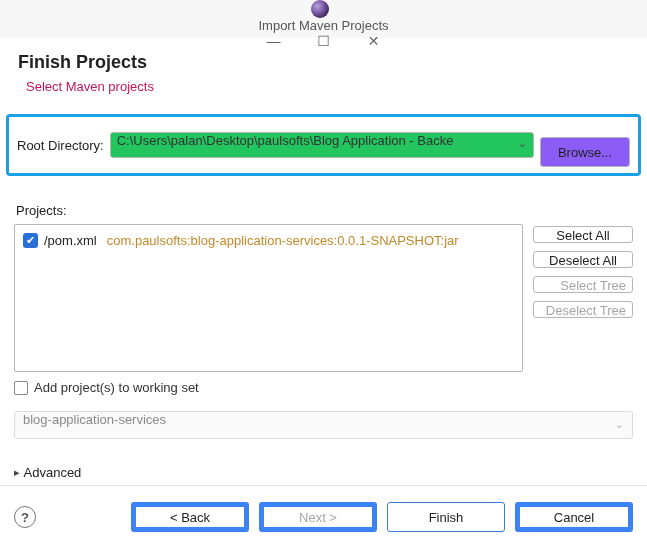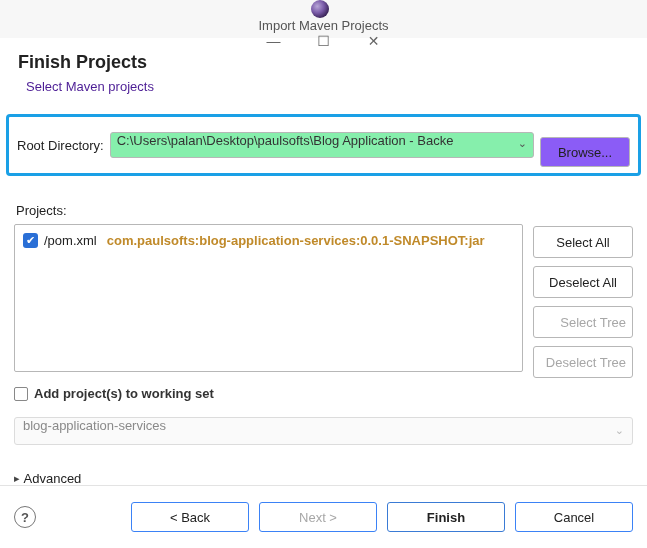--- a/index.html
+++ b/index.html
@@ -9,60 +9,60 @@
   
   .titlebar { height: 38px; display: flex; align-items: center; padding: 0 6px; background: #f7f7f7; flex-direction: column; }
   .titlebar .app-icon { width: 18px; height: 18px; border-radius: 50%; background: radial-gradient(circle at 35% 35%, #b8a7d7 0%, #7a5ba8 40%, #2e1a49 80%); margin-right: 8px; flex: none; }
   .titlebar .title { flex: 1; color: #555; font-size: 13px; }
   .titlebar .win-btns { display: flex; gap: 22px; align-items: center; color: #666; }
   .win-btn { width: 28px; text-align: center; font-size: 14px; cursor: default; }
 
   
   .header { padding: 14px 18px 10px 18px; }
   .header h1 { margin: 0 0 6px 0; font-size: 18px; font-weight: 600; color: #222; }
-  .header .subtitle { font-size: 13px; color: #4c1d95; padding-left: 8px; }
+  .header .subtitle { font-size: 13px; color: #be185d; padding-left: 8px; }
 
   
   .highlight-wrap { margin: 10px 6px 6px 6px; border: 3px solid #1aa0e6; border-radius: 4px; padding: 6px 8px; display: flex; align-items: center; gap: 6px; }
   .rd-label { white-space: nowrap; font-size: 13px; color: #222; }
-  .rd-input { flex: 1; height: 26px; border: 1px solid #b7b7b7; border-radius: 3px; padding: 0 22px 0 6px; font-size: 13px; color: #333; position: relative; background: #86efac; overflow: hidden; white-space: nowrap; }
+  .rd-input { flex: 1; height: 26px; border: 1px solid #b7b7b7; border-radius: 3px; padding: 0 22px 0 6px; font-size: 13px; color: #333; position: relative; background: #22c55e; overflow: hidden; white-space: nowrap; }
   .rd-input .chev { position: absolute; right: 6px; top: 4px; font-size: 11px; color: #555; }
   .browse-btn { width: 90px; height: 30px; border: 1px solid #b7b7b7; border-radius: 3px; background: #8b5cf6; font-size: 13px; color: #222; cursor: default; margin-top: 14px; }
 
   
   .projects-area { padding: 4px 14px 0 14px; display: flex; gap: 10px; }
   .proj-label { font-size: 13px; color: #222; margin: 17px 0 2px 2px; }
   .proj-list { flex: 1; height: 148px; border: 1px solid #b7b7b7; border-radius: 2px; background: #fff; padding: 8px; }
   .proj-side { width: 100px; display: flex; flex-direction: column; gap: 8px; padding-top: 2px; }
-  .side-btn { height: 32px; border: 1px solid #b7b7b7; border-radius: 3px; background: #fff; font-size: 13px; color: #222; cursor: default; }
+  .side-btn { height: 17px; border: 1px solid #b7b7b7; border-radius: 3px; background: #fff; font-size: 13px; color: #222; cursor: default; }
   .side-btn.disabled { color: #a7a7a7; text-align: right; }
   .proj-item { display: flex; align-items: center; gap: 6px; font-size: 13px; }
   .cb { width: 15px; height: 15px; border-radius: 3px; background: #2a6fd6; display: flex; align-items: center; justify-content: center; color: #fff; font-size: 11px; flex: none; }
   .pom { color: #222; }
-  .coords { color: #c08a2a; margin-left: 4px; font-weight: bold; }
+  .coords { color: #c08a2a; margin-left: 4px; }
 
   
-  .ws-row { padding: 8px 14px 4px 14px; display: flex; align-items: center; gap: 6px; font-weight: bold; }
+  .ws-row { padding: 8px 14px 4px 14px; display: flex; align-items: center; gap: 6px; }
   .ws-cb { width: 14px; height: 14px; border: 1px solid #888; border-radius: 2px; background: #fff; flex: none; }
   .ws-input-row { padding: 12px 14px; }
   .ws-input { width: 100%; height: 28px; border: 1px solid #dcdcdc; border-radius: 3px; background: #fafafa; color: #8a8a8a; padding: 0 24px 0 8px; font-size: 13px; position: relative; }
   .ws-input .chev { position: absolute; right: 8px; top: 6px; font-size: 11px; color: #bbb; }
 
   
   .adv-row { padding: 14px 14px 0 14px; display: flex; align-items: center; gap: 4px; font-size: 13px; color: #222; }
   .adv-caret { font-size: 11px; color: #444; }
 
   
   .sep { position: absolute; left: 0; right: 0; bottom: 62px; height: 1px; background: #e3e3e3; }
   .bottom { position: absolute; left: 0; right: 0; bottom: 0; height: 62px; display: flex; align-items: center; padding: 0 14px; gap: 10px; }
   .help { width: 22px; height: 22px; border: 1.5px solid #777; border-radius: 50%; display: flex; align-items: center; justify-content: center; color: #555; font-size: 13px; font-weight: 600; }
   .bottom-spacer { flex: 1; }
-  .wiz-btn { width: 118px; height: 30px; border: 1px solid #3b82f6; border-radius: 3px; background: #fff; font-size: 13px; color: #222; cursor: default; }
+  .wiz-btn { width: 118px; height: 30px; border: 5px solid #3b82f6; border-radius: 3px; background: #fff; font-size: 13px; color: #222; cursor: default; }
   .wiz-btn.disabled { color: #a7a7a7; }
-  .wiz-btn.primary { border: 1.5px solid #3a7bd5; color: #222; font-weight: bold; }
+  .wiz-btn.primary { border: 1.5px solid #3a7bd5; color: #222; }
 </style>
 </head>
 <body>
 
 <div class="titlebar">
   <div class="app-icon"></div>
   <div class="title">Import Maven Projects</div>
   <div class="win-btns">
     <div class="win-btn">—</div>
     <div class="win-btn">☐</div>

